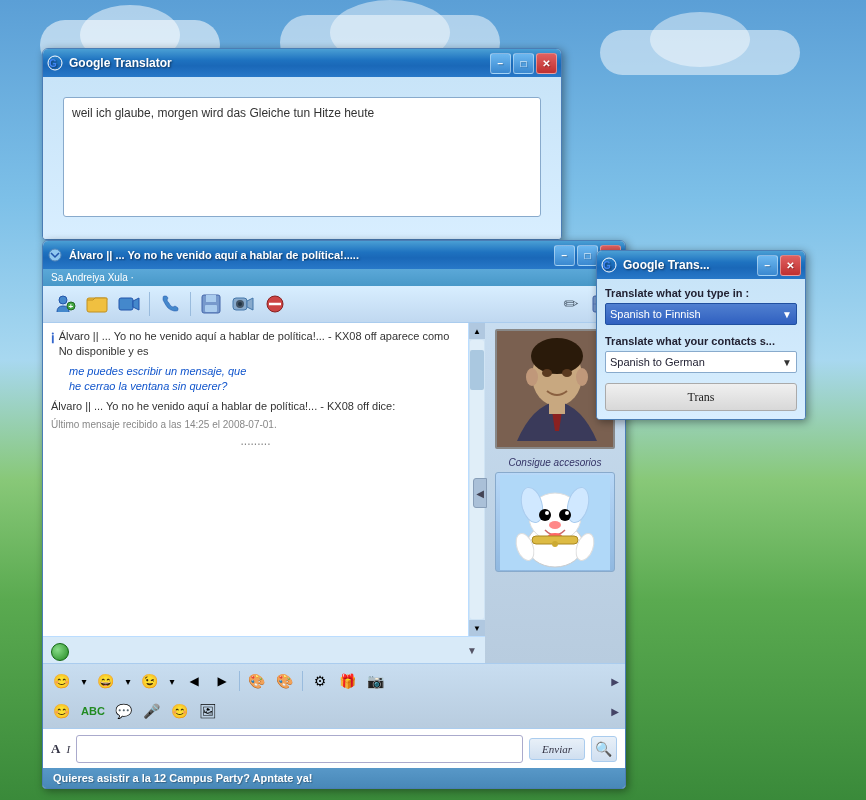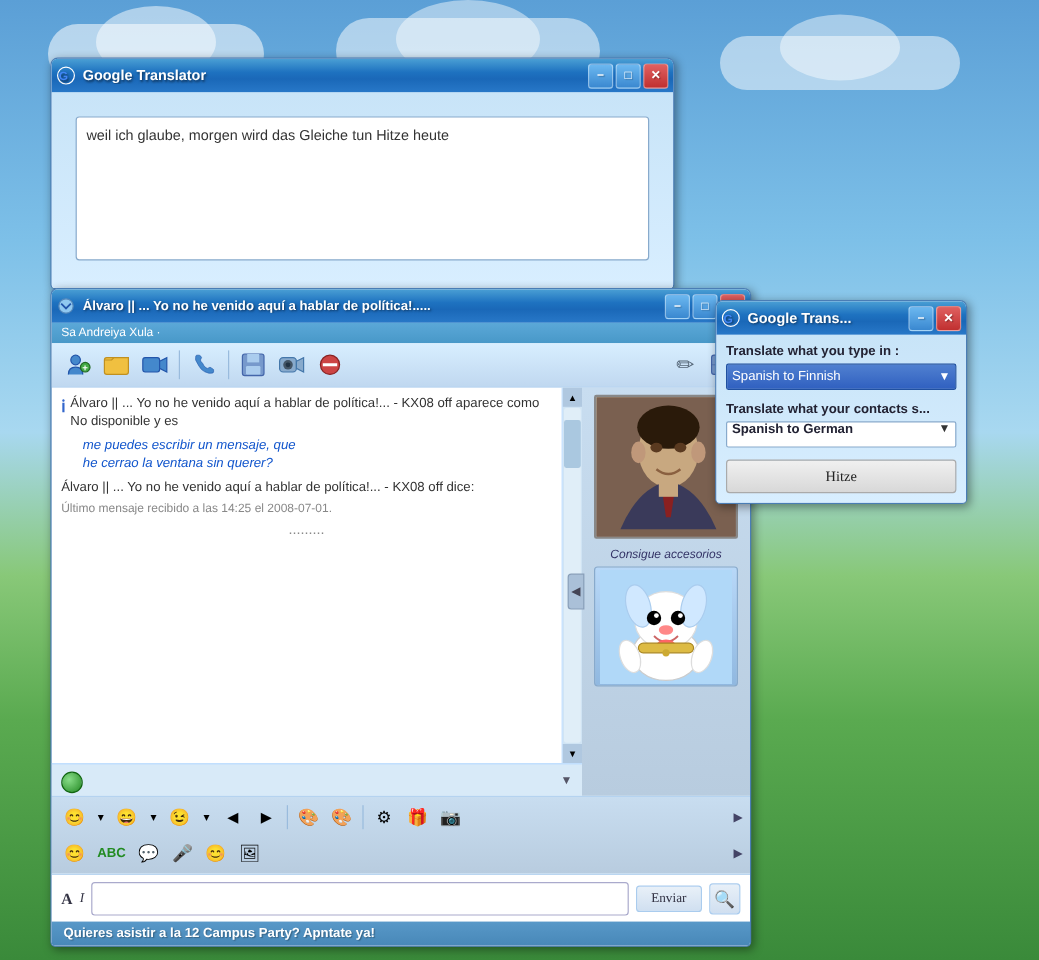--- a/index.html
+++ b/index.html
@@ -361,20 +361,21 @@
 
     .send-btn {
       background: linear-gradient(180deg, #e8f0f8 0%, #d0dff0 100%);
       border: 1px solid #aaccee;
       border-radius: 3px;
       padding: 4px 12px;
       font-size: 11px;
       cursor: pointer;
       color: #334;
       font-family: Tahoma;
+      font-style: italic;
     }
 
     .search-btn {
       width: 26px;
       height: 26px;
       background: linear-gradient(180deg, #e8f0f8 0%, #d0dff0 100%);
       border: 1px solid #aaccee;
       border-radius: 3px;
       display: flex;
       align-items: center;
@@ -433,23 +434,23 @@
       width: 100%;
       height: 22px;
       background: white;
       border: 1px solid #88aacc;
       border-radius: 2px;
       color: #223;
       font-size: 11px;
       padding: 0 4px;
       margin-bottom: 10px;
       display: flex;
+      align-items: center;
       justify-content: space-between;
       cursor: pointer;
-      font-weight: bold;
     }
 
     .select-arrow {
       font-size: 10px;
       color: inherit;
     }
 
     .trans-save-btn {
       width: 100%;
       height: 28px;
@@ -752,16 +753,16 @@
     <div class="trans-select">
       <span>Spanish to Finnish</span>
       <span class="select-arrow">▼</span>
     </div>
     <div class="trans-label">Translate what your contacts s...</div>
     <div class="trans-select-white">
       <span>Spanish to German</span>
       <span class="select-arrow" style="color:#333;">▼</span>
     </div>
     <div class="trans-save-btn">
-      <span>Hitze</span>
+      <span>Trans</span>
     </div>
   </div>
 </div>
 
 </body></html>

